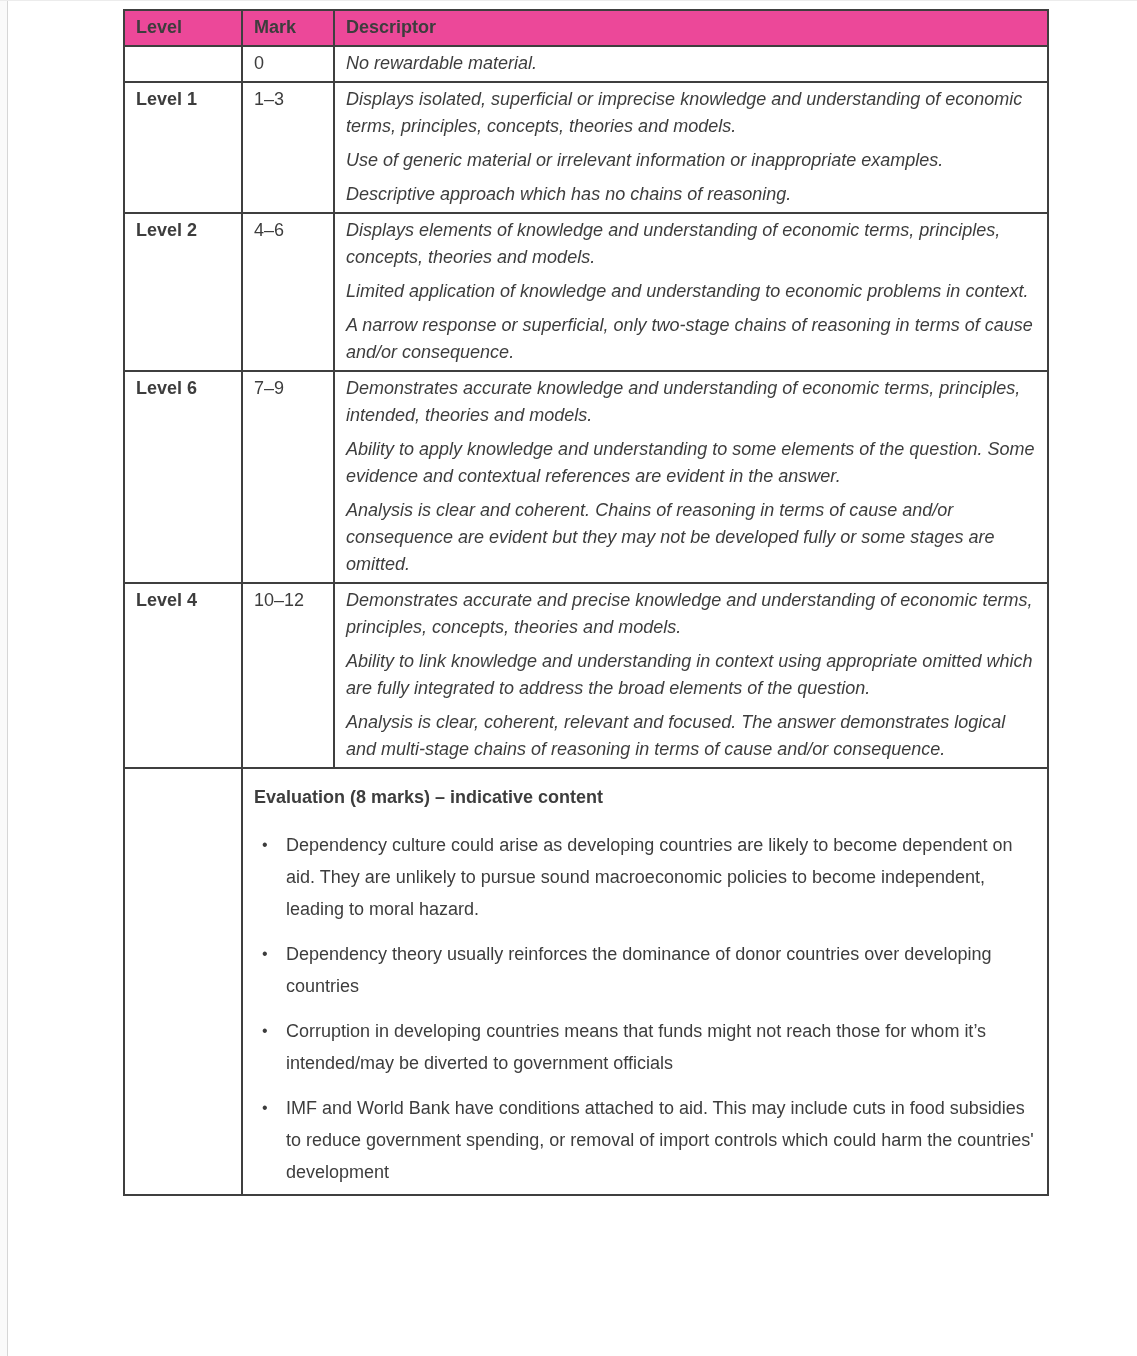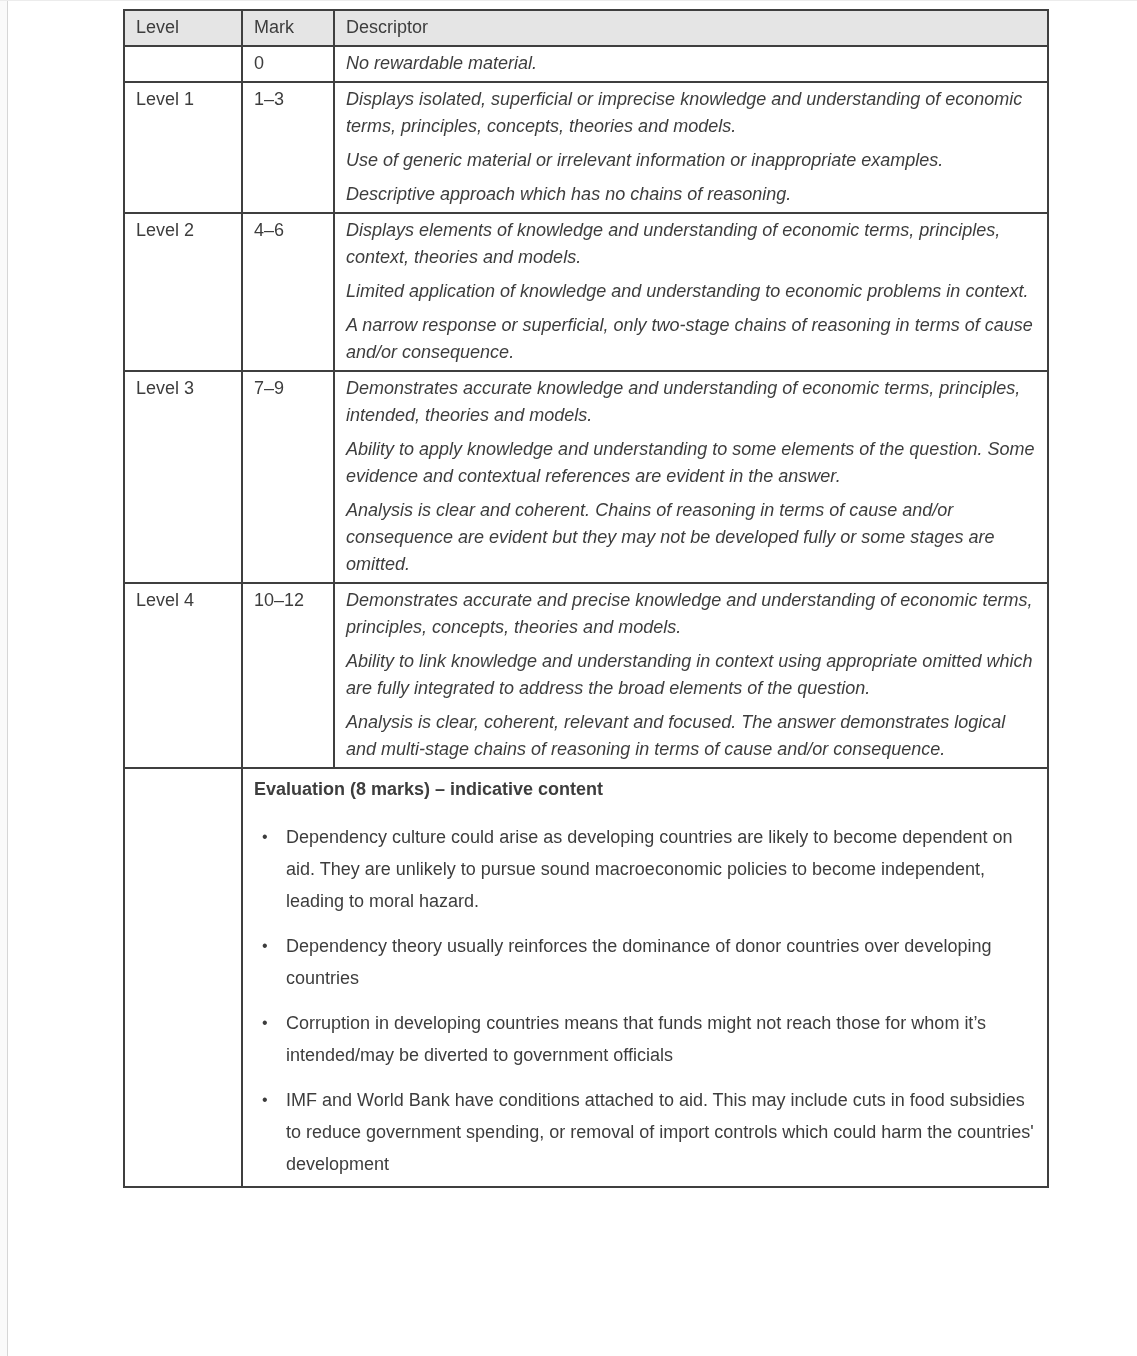--- a/index.html
+++ b/index.html
@@ -41,40 +41,40 @@
   table.mark-scheme col.col-level { width: 118px; }
   table.mark-scheme col.col-mark  { width: 92px; }
   table.mark-scheme th,
   table.mark-scheme td {
     border: 2px solid #3f3f3f;
     vertical-align: top;
     text-align: left;
     padding: 3px 10px 4px 11px;
   }
   thead th {
-    background: #e5e5e5;
-    font-weight: 400;
+    background: #ec4899;
+    font-weight: 700;
     padding-top: 4px;
     padding-bottom: 4px;
   }
-  td.level-cell { font-weight: 400; padding-top: 6px; }
+  td.level-cell { font-weight: 700; padding-top: 6px; }
   td.mark-cell  { padding-top: 6px; }
   td.desc-cell  { padding-top: 6px; padding-bottom: 8px; }
   td.desc-cell p {
     margin: 0 0 7px 0;
     font-style: italic;
   }
   td.desc-cell p:last-child { margin-bottom: 0; }
 
   td.eval-cell {
     padding: 10px 14px 14px 14px;
   }
   .eval-heading {
     font-weight: 700;
-    margin: 4px 0 18px 0;
+    margin: 12px 0 18px 0;
   }
   ul.eval-bullets {
     list-style: none;
     margin: 0;
     padding: 0 0 0 8px;
   }
   ul.eval-bullets li {
     display: flex;
     align-items: flex-start;
     margin-bottom: 13px;
@@ -124,28 +124,28 @@
             <p>Displays isolated, superficial or imprecise knowledge and understanding of economic terms, principles, concepts, theories and models.</p>
             <p>Use of generic material or irrelevant information or inappropriate examples.</p>
             <p>Descriptive approach which has no chains of reasoning.</p>
           </td>
         </tr>
 
         <tr>
           <td class="level-cell">Level 2</td>
           <td class="mark-cell">4–6</td>
           <td class="desc-cell">
-            <p>Displays elements of knowledge and understanding of economic terms, principles, context, theories and models.</p>
+            <p>Displays elements of knowledge and understanding of economic terms, principles, concepts, theories and models.</p>
             <p>Limited application of knowledge and understanding to economic problems in context.</p>
             <p>A narrow response or superficial, only two-stage chains of reasoning in terms of cause and/or consequence.</p>
           </td>
         </tr>
 
         <tr>
-          <td class="level-cell">Level 3</td>
+          <td class="level-cell">Level 6</td>
           <td class="mark-cell">7–9</td>
           <td class="desc-cell">
             <p>Demonstrates accurate knowledge and understanding of economic terms, principles, intended, theories and models.</p>
             <p>Ability to apply knowledge and understanding to some elements of the question. Some evidence and contextual references are evident in the answer.</p>
             <p>Analysis is clear and coherent. Chains of reasoning in terms of cause and/or consequence are evident but they may not be developed fully or some stages are omitted.</p>
           </td>
         </tr>
 
         <tr>
           <td class="level-cell">Level 4</td>

